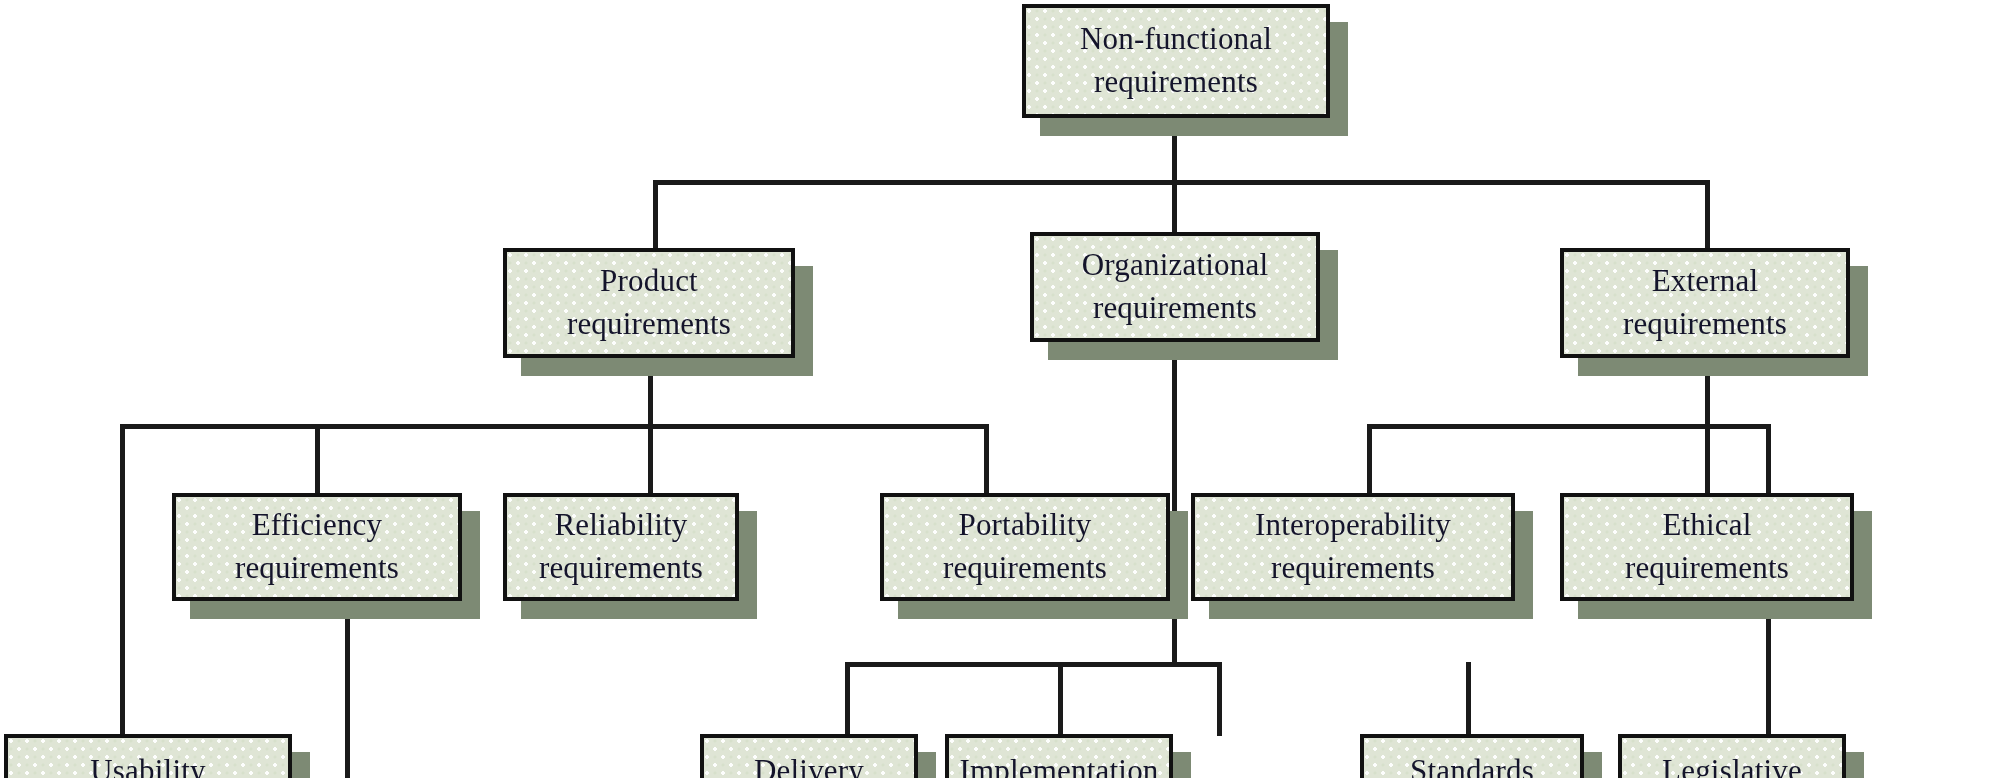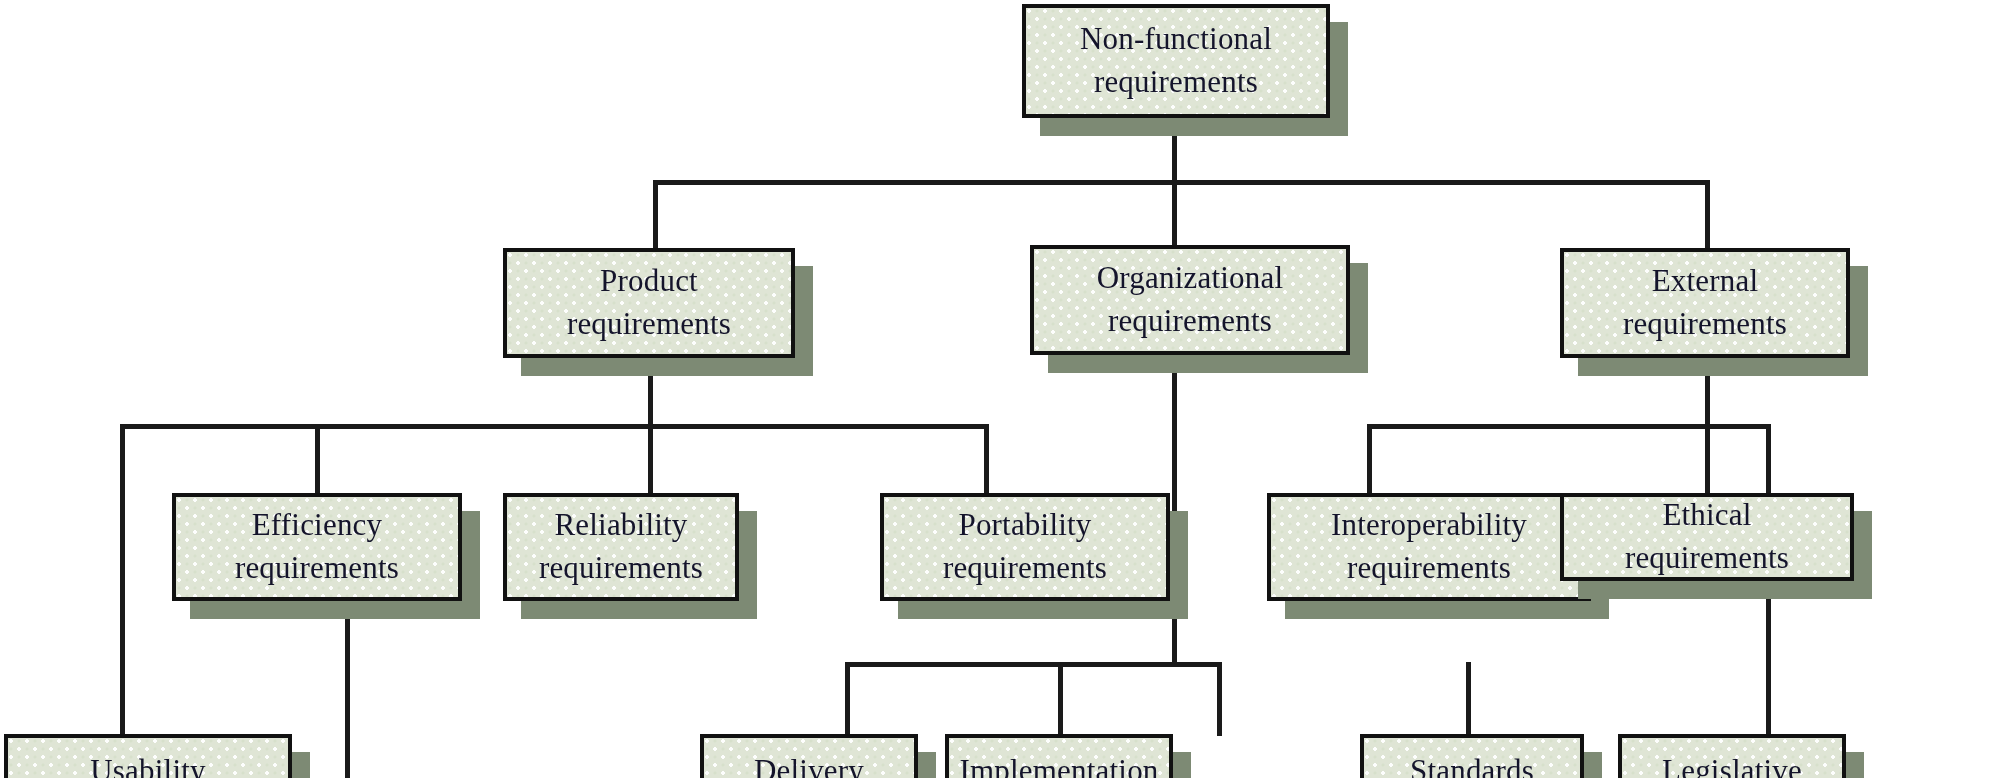--- a/index.html
+++ b/index.html
@@ -112,21 +112,21 @@
   </div>
 
   <div class="node" style="left:503px; top:248px; width:292px; height:110px;">
     <div class="shadow"></div>
     <div class="boxface">
       <div class="label">Product
 requirements</div>
     </div>
   </div>
 
-  <div class="node" style="left:1030px; top:245px; width:320px; height:110px;">
+  <div class="node" style="left:1030px; top:232px; width:290px; height:110px;">
     <div class="shadow"></div>
     <div class="boxface">
       <div class="label">Organizational
 requirements</div>
     </div>
   </div>
 
   <div class="node" style="left:1560px; top:248px; width:290px; height:110px;">
     <div class="shadow"></div>
     <div class="boxface">
@@ -152,29 +152,29 @@
   </div>
 
   <div class="node" style="left:880px; top:493px; width:290px; height:108px;">
     <div class="shadow"></div>
     <div class="boxface">
       <div class="label">Portability
 requirements</div>
     </div>
   </div>
 
-  <div class="node" style="left:1267px; top:493px; width:324px; height:108px;">
+  <div class="node" style="left:1191px; top:493px; width:324px; height:108px;">
     <div class="shadow"></div>
     <div class="boxface">
       <div class="label">Interoperability
 requirements</div>
     </div>
   </div>
 
-  <div class="node" style="left:1560px; top:493px; width:294px; height:88px;">
+  <div class="node" style="left:1560px; top:493px; width:294px; height:108px;">
     <div class="shadow"></div>
     <div class="boxface">
       <div class="label">Ethical
 requirements</div>
     </div>
   </div>
 
   <div class="node clipped" style="left:4px; top:734px; width:288px; height:108px;">
     <div class="shadow"></div>
     <div class="boxface">

